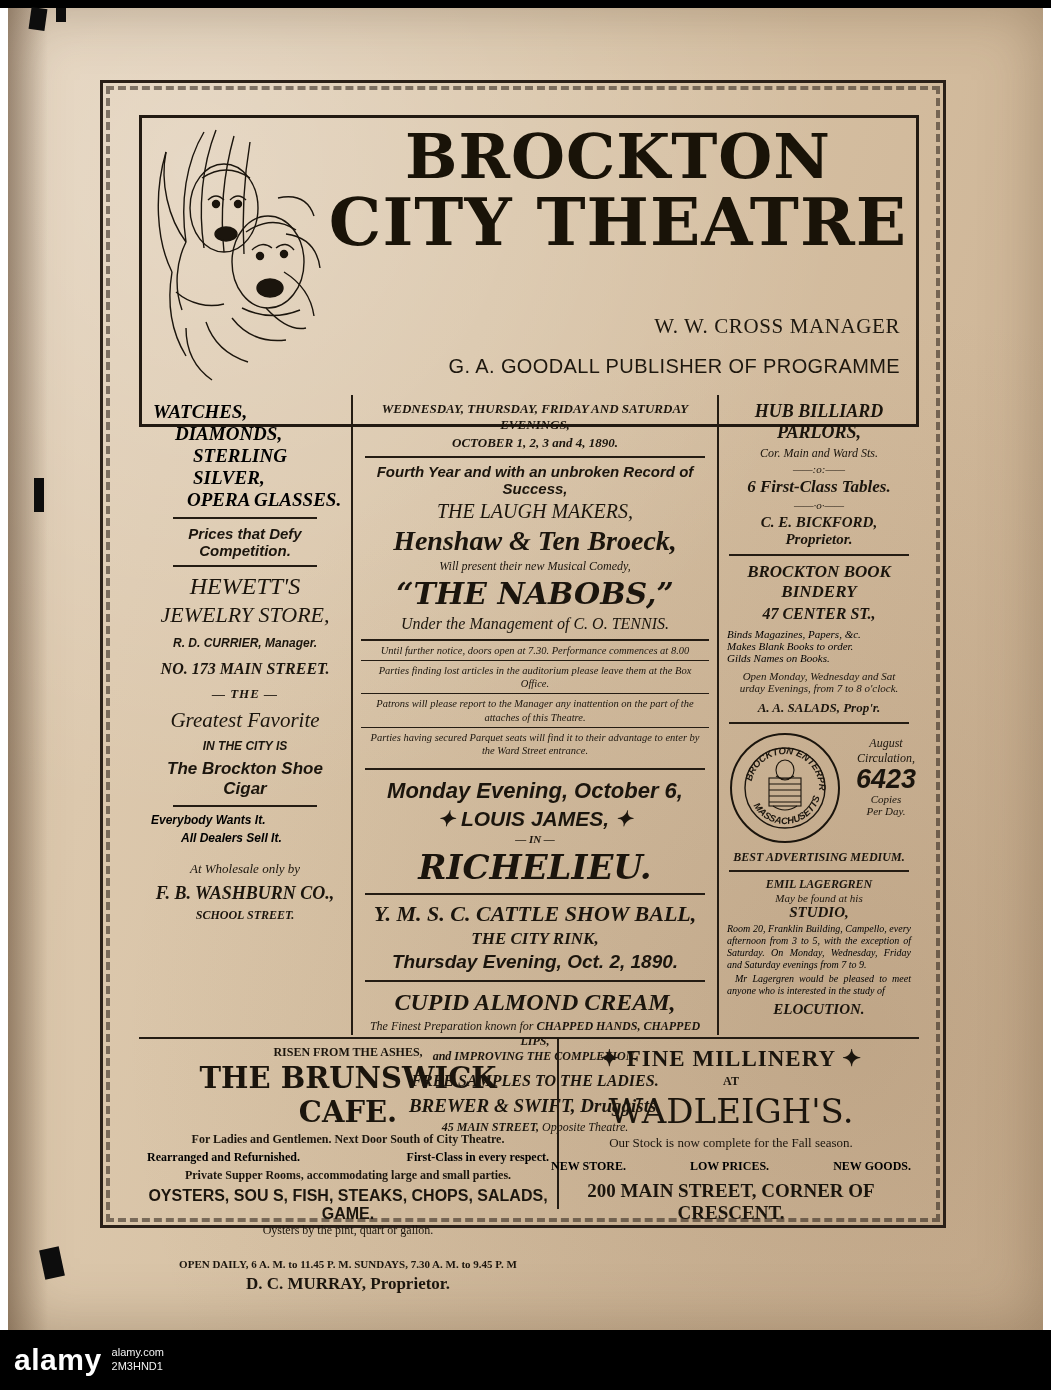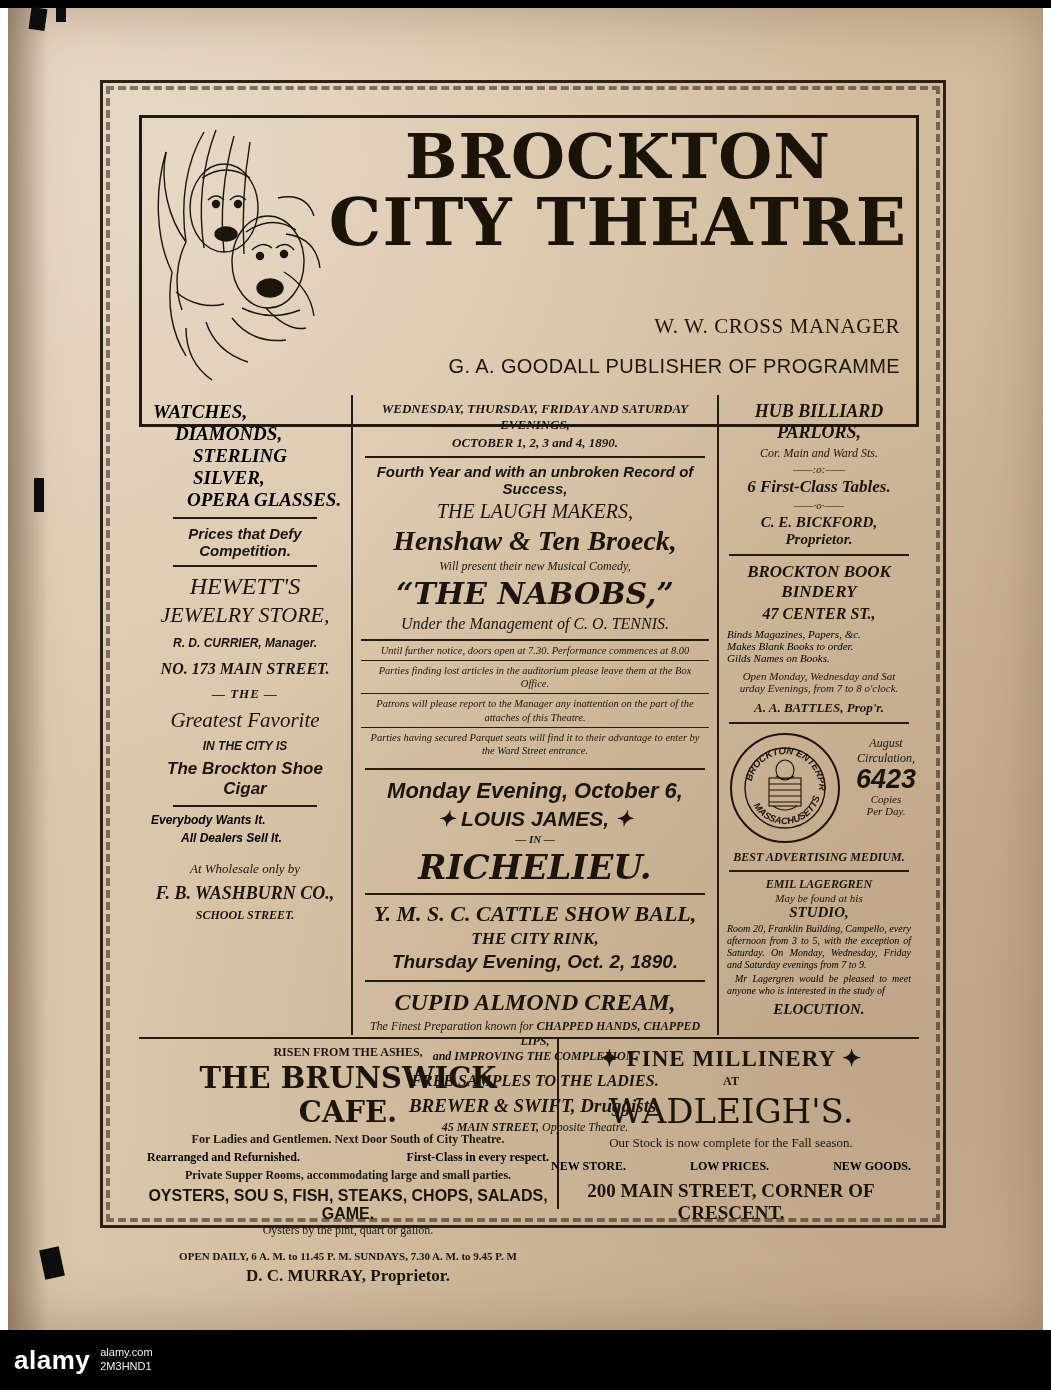--- a/index.html
+++ b/index.html
@@ -4,21 +4,21 @@
 <style>
   html,body{margin:0;padding:0;}
   body{width:1051px;height:1390px;background:#ffffff;font-family:"Liberation Serif",serif;overflow:hidden;}
   .stage{position:relative;width:1051px;height:1390px;background:#ffffff;}
 
   
   .band{position:absolute;left:0;width:1051px;background:#000;}
   .band.top{top:0;height:8px;}
   .alamy{position:absolute;left:0;top:1330px;width:1051px;height:60px;background:#000;color:#fff;
          display:flex;align-items:center;padding-left:14px;box-sizing:border-box;}
-  .alamy-logo{font-family:"Liberation Sans",sans-serif;font-weight:bold;font-size:26px;letter-spacing:.5px;}
+  .alamy-logo{font-family:"Liberation Sans",sans-serif;font-weight:bold;font-size:30px;letter-spacing:.5px;}
   .alamy-sub{font-family:"Liberation Sans",sans-serif;font-size:11px;margin-left:10px;line-height:1.25;opacity:.95;}
 
   
   .page{position:absolute;left:8px;top:8px;width:1035px;height:1322px;background:#d9c4a9;
         background-image:
           radial-gradient(circle at 18% 12%, rgba(255,255,255,.28), rgba(255,255,255,0) 45%),
           radial-gradient(circle at 82% 78%, rgba(120,90,60,.18), rgba(0,0,0,0) 55%),
           linear-gradient(105deg, #e0cdb4 0%, #d8c3a6 40%, #cbb192 100%);
         box-shadow:inset 0 0 60px rgba(90,65,40,.35);}
   .page:before{content:"";position:absolute;left:0;top:0;width:40px;height:1322px;
@@ -232,21 +232,21 @@
             <div class="c f11 serif" style="margin-top:2px">——<span>·o·</span>——</div>
             <div class="c b serif f15" style="margin-top:3px">C. E. BICKFORD,  Proprietor.</div>
             <div class="rule" style="margin:6px 2px"></div>
             <div class="c b serif f17">BROCKTON BOOK BINDERY</div>
             <div class="c b serif f16" style="margin-top:3px">47 CENTER ST.,</div>
             <div class="f11 serif" style="margin-top:5px">Binds Magazines, Papers, &amp;c.</div>
             <div class="f11 serif">Makes Blank Books to order.</div>
             <div class="f11 serif">Gilds Names on Books.</div>
             <div class="f11 serif c" style="margin-top:6px">Open Monday, Wednesday and Sat</div>
             <div class="f11 serif c">urday Evenings, from 7 to 8 o'clock.</div>
-            <div class="c b serif f13" style="margin-top:6px">A. A. BATTLES, Prop'r.</div>
+            <div class="c b serif f13" style="margin-top:6px">A. A. SALADS, Prop'r.</div>
             <div class="rule" style="margin:6px 2px"></div>
 
             <div class="enterprise">
               <div class="seal">
                 <svg width="112" height="112" viewBox="0 0 112 112">
                   <circle cx="56" cy="56" r="54" fill="none" stroke="#1b150d" stroke-width="2"></circle>
                   <circle cx="56" cy="56" r="40" fill="none" stroke="#1b150d" stroke-width="1.4"></circle>
                   <path id="arcTop" d="M22 56 A34 34 0 0 1 90 56" fill="none"></path>
                   <path id="arcBot" d="M20 56 A36 36 0 0 0 92 56" fill="none"></path>
                   <text font-family="Liberation Sans, sans-serif" font-size="9.5" font-weight="bold" fill="#1b150d">
@@ -288,21 +288,21 @@
             <div class="c f12 b serif">RISEN FROM THE ASHES,</div>
             <div class="c b djv" style="font-size:29px;margin-top:1px">THE BRUNSWICK CAFE.</div>
             <div class="c f12 b serif" style="margin-top:3px">For Ladies and Gentlemen.   Next Door South of City Theatre.</div>
             <div style="display:flex;justify-content:space-between;margin-top:3px">
               <span class="f12 b serif">Rearranged and Refurnished.</span>
               <span class="f12 b serif">First-Class in every respect.</span>
             </div>
             <div class="c f12 b serif" style="margin-top:3px">Private Supper Rooms, accommodating large and small parties.</div>
             <div class="c b sans" style="font-size:16px;margin-top:4px">OYSTERS, SOU S, FISH, STEAKS, CHOPS, SALADS, GAME.</div>
             <div class="c f12 serif">Oysters by the pint, quart or gallon.</div>
-            <div class="c f11 b serif" style="margin-top:12px">OPEN DAILY, 6 A. M. to 11.45 P. M.   SUNDAYS, 7.30 A. M. to 9.45 P. M</div>
+            <div class="c f11 b serif" style="margin-top:20px">OPEN DAILY, 6 A. M. to 11.45 P. M.   SUNDAYS, 7.30 A. M. to 9.45 P. M</div>
             <div class="c b serif" style="font-size:17px;margin-top:4px">D. C. MURRAY,  Proprietor.</div>
           </div>
           <div class="br">
             <div class="c b serif" style="font-size:23px;letter-spacing:1px">
               <span>✦</span>
               <span>FINE  MILLINERY</span>
               <span>✦</span>
             </div>
             <div class="c f12 b serif" style="margin-top:2px">AT</div>
             <div class="c djv" style="font-size:34px;margin-top:2px">WADLEIGH'S.</div>

